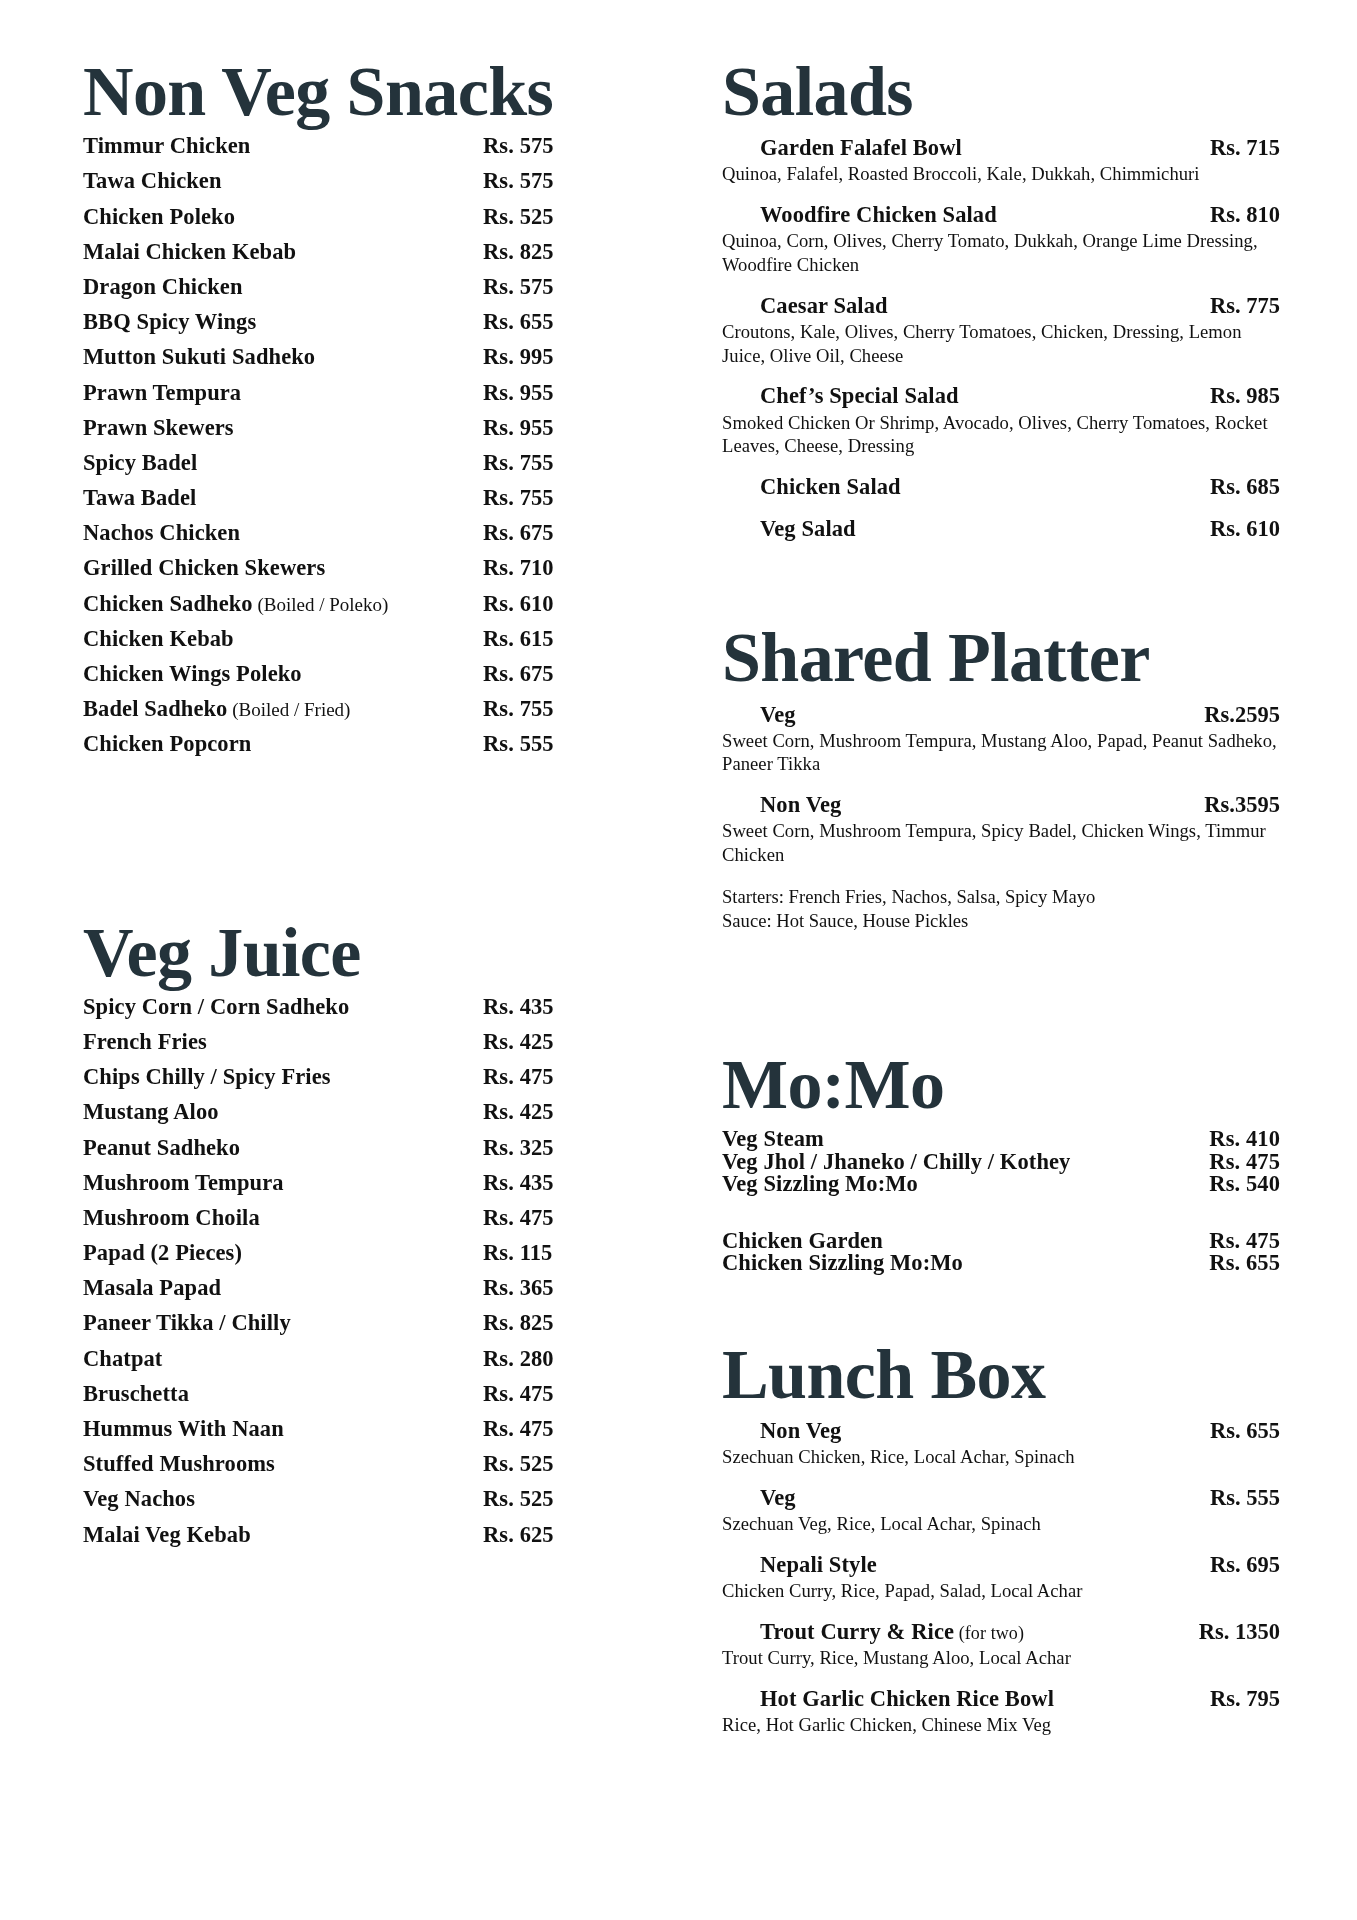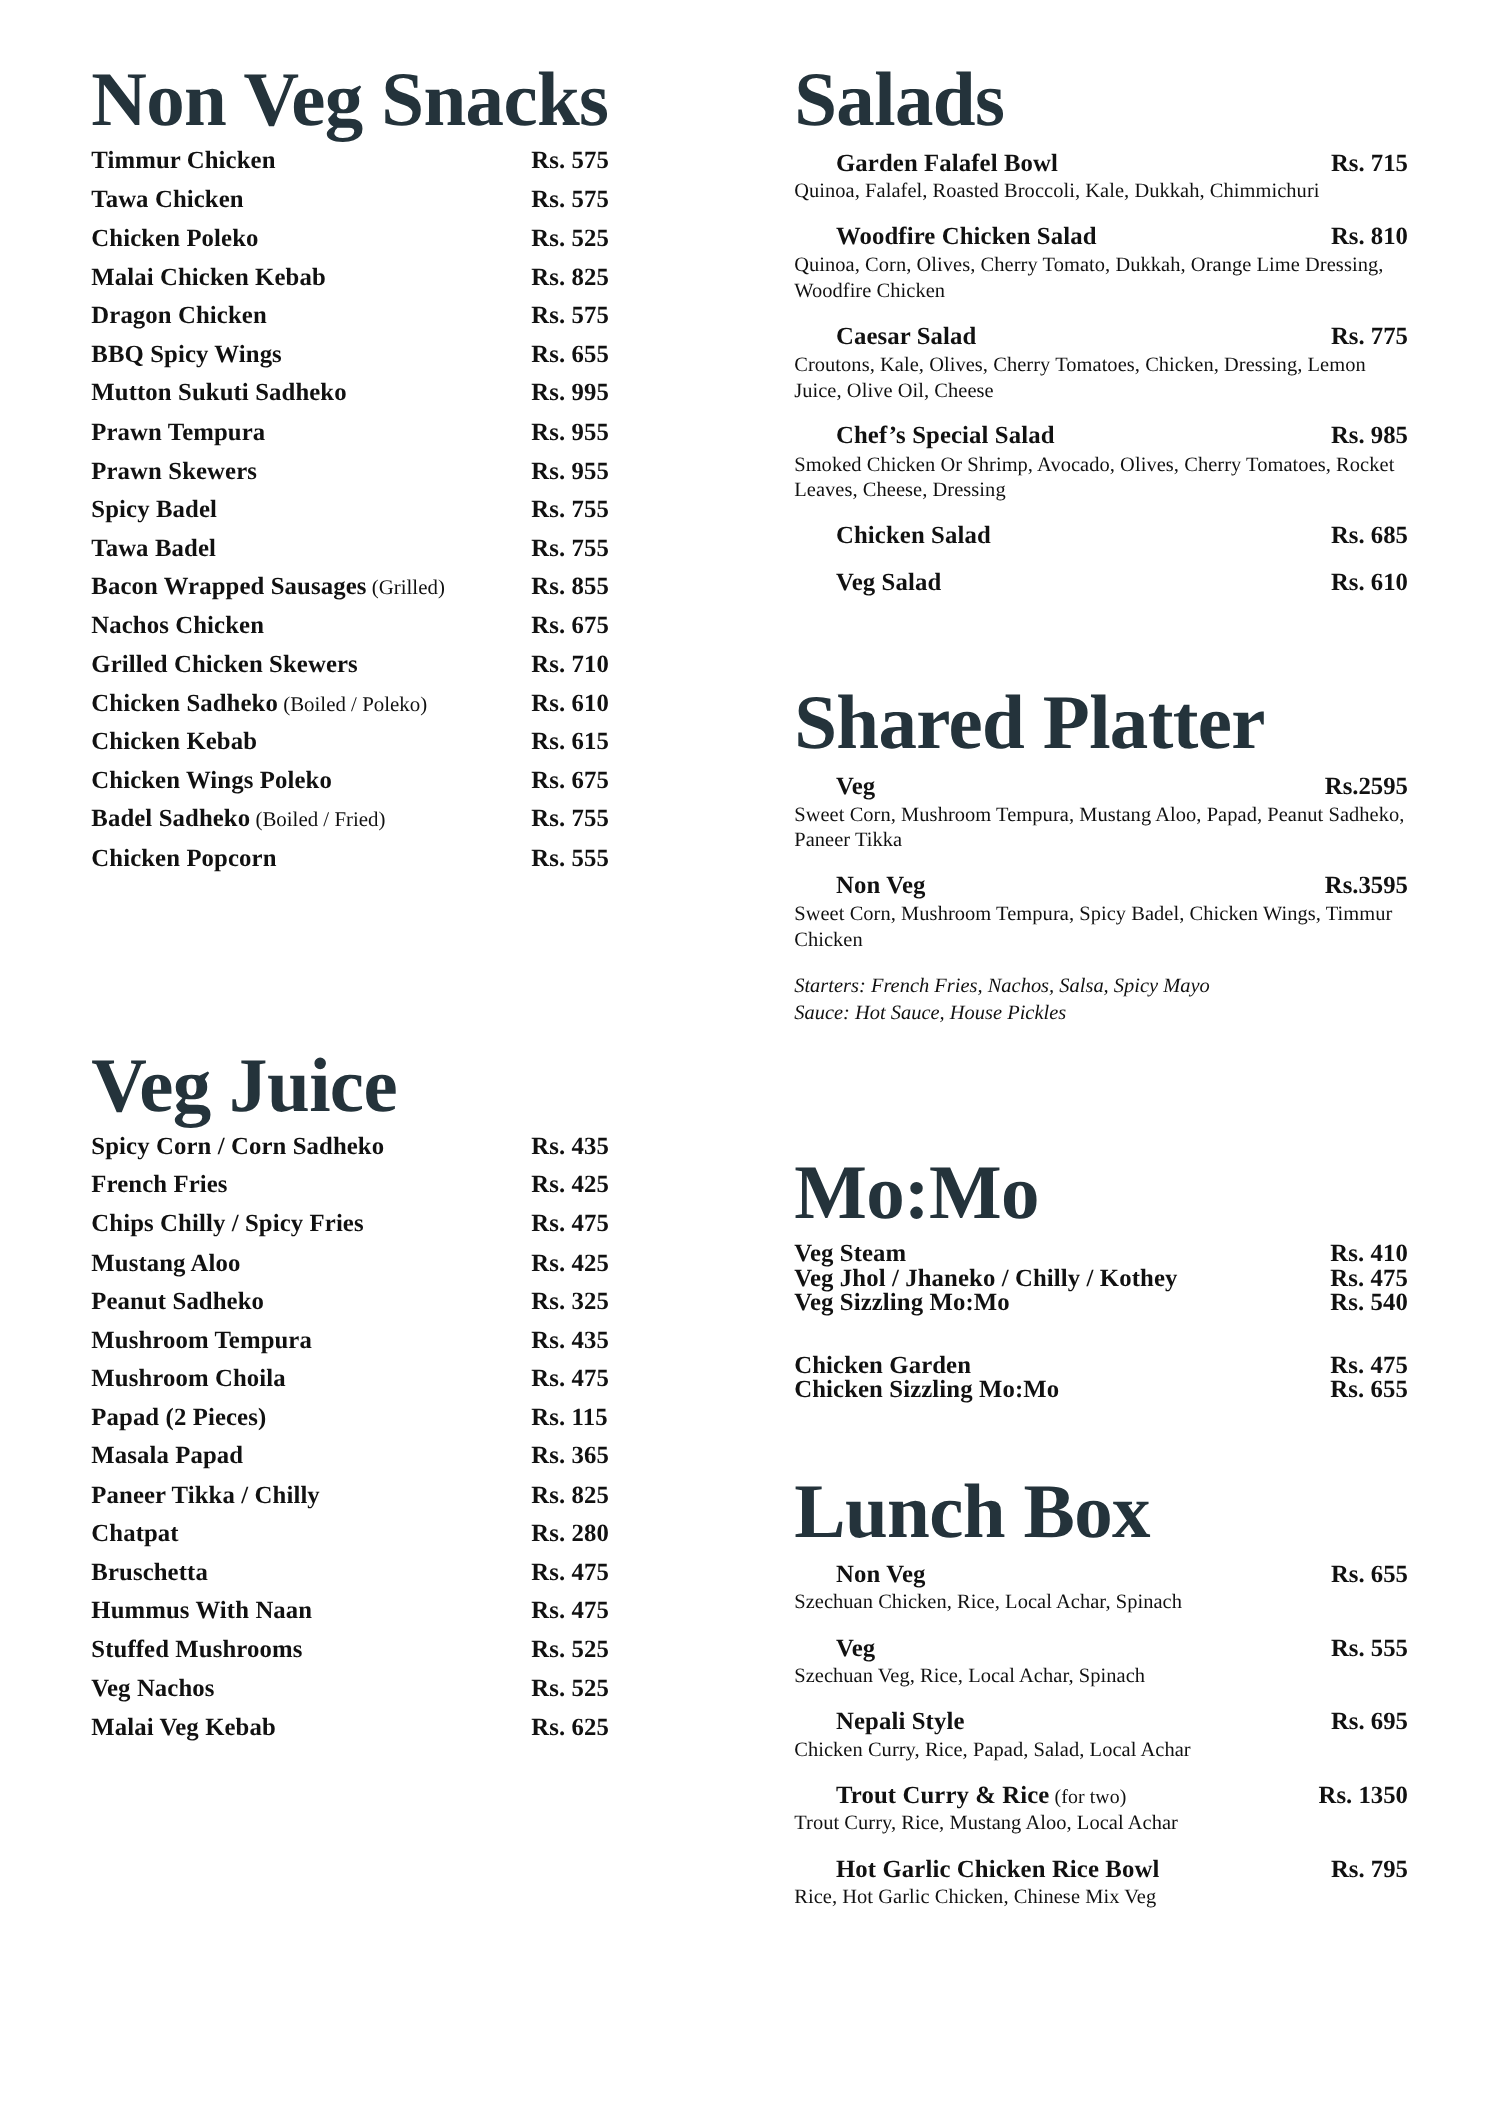--- a/index.html
+++ b/index.html
@@ -126,21 +126,20 @@
     line-height: 1.28;
     margin-top: 1px;
     max-width: 560px;
     letter-spacing: 0.05px;
   }
 
   .note-block {
     font-size: 18.6px;
     line-height: 1.30;
     margin-top: 18px;
-    font-style: italic;
   }
   .gap-md { height: 34px; }
   .gap-lg { height: 66px; }
   .gap-xl { height: 118px; }
   .gap-xxl { height: 150px; }
 </style>
 </head>
 <body>
 
 <div class="page">
@@ -199,25 +198,20 @@
             <span class="name">Spicy Badel</span>
             <span class="spacer"></span>
             <span class="price">Rs. 755</span>
           </div>
           <div class="row">
             <span class="name">Tawa Badel</span>
             <span class="spacer"></span>
             <span class="price">Rs. 755</span>
           </div>
           <div class="row">
-            <span class="name">Bacon Wrapped Sausages<span class="note"> (Grilled)</span></span>
-            <span class="spacer"></span>
-            <span class="price">Rs. 855</span>
-          </div>
-          <div class="row">
             <span class="name">Nachos Chicken</span>
             <span class="spacer"></span>
             <span class="price">Rs. 675</span>
           </div>
           <div class="row">
             <span class="name">Grilled Chicken Skewers</span>
             <span class="spacer"></span>
             <span class="price">Rs. 710</span>
           </div>
           <div class="row">

